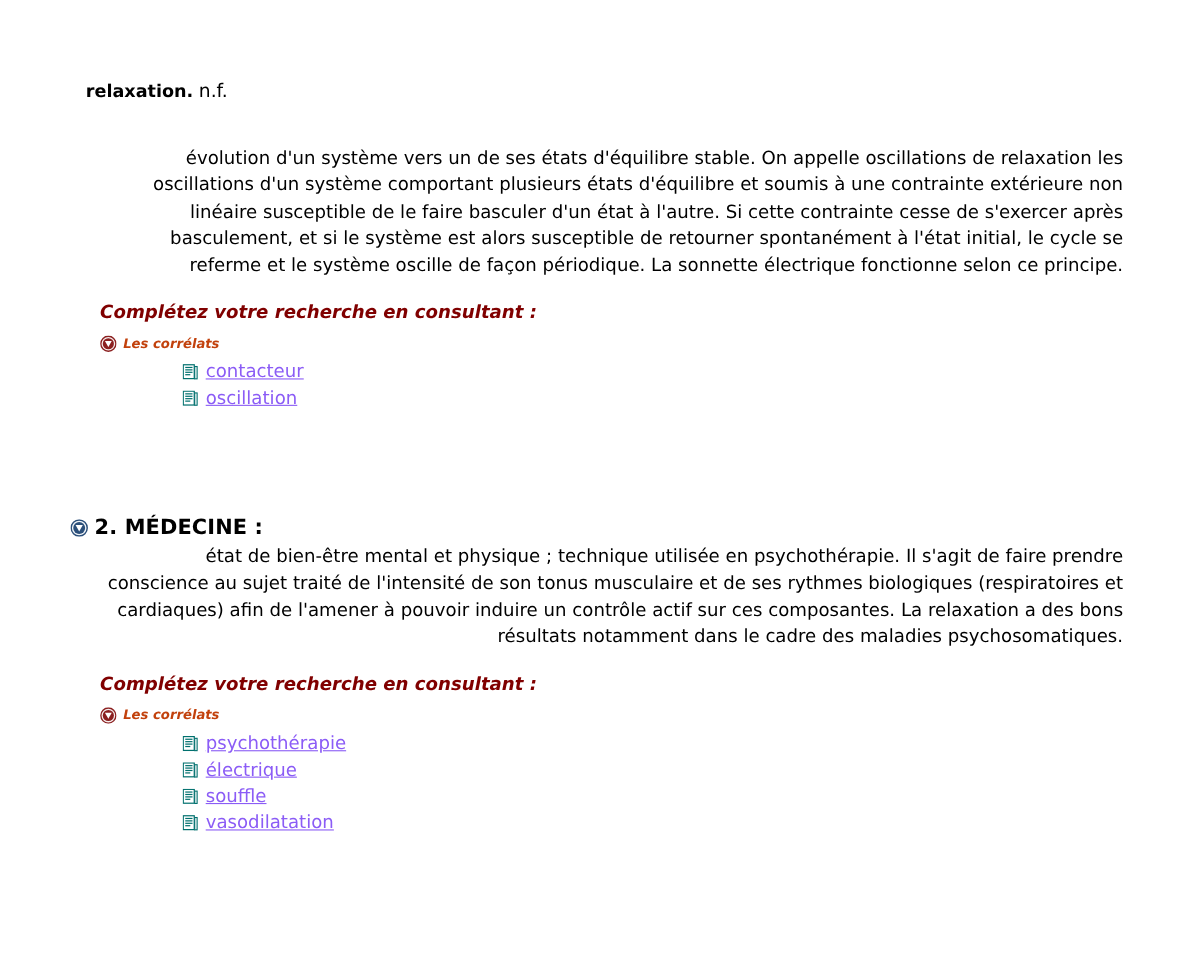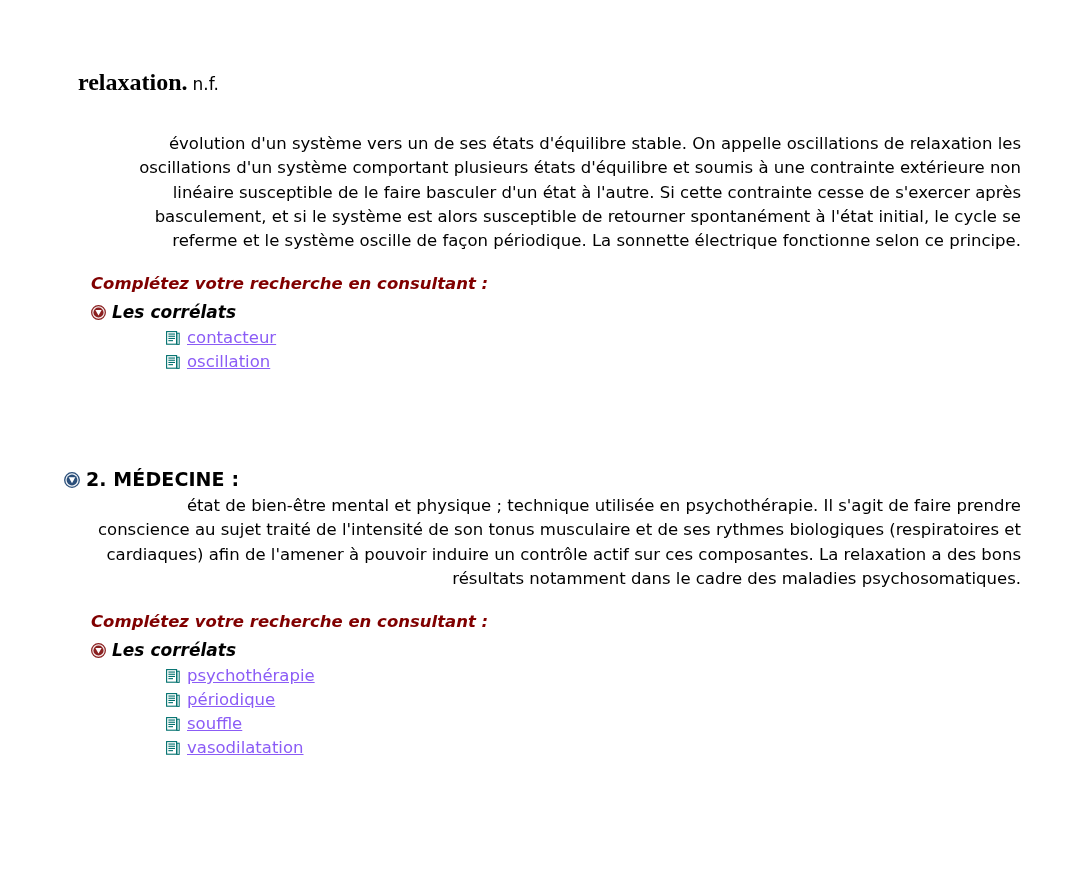--- a/index.html
+++ b/index.html
@@ -26,22 +26,21 @@
   .headword-line {
     position: absolute;
     left: 78px;
     top: 70px;
     font-size: 19px;
     line-height: 24px;
     white-space: nowrap;
   }
   .headword {
     font-weight: bold;
-    font-size: 24px;
-    font-family: Liberation Serif, serif;
+    font-size: 16px;
   }
   .headword-pos {
     font-weight: normal;
     font-size: 17px;
     margin-left: 5px;
   }
 
   
   .sense {
     position: absolute;
@@ -103,24 +102,24 @@
     font-size: 16.5px;
     line-height: 22px;
     margin: 0 0 7px 0;
   }
   .correlats-row {
     display: flex;
     align-items: flex-start;
     margin: 0 0 2px 0;
   }
   .correlats-label {
-    color: #000000;
+    color: #c2410c;
     font-weight: bold;
     font-style: italic;
-    font-size: 17px;
+    font-size: 12px;
     line-height: 20px;
     margin-left: 6px;
   }
 
   
   .link-list {
     list-style: none;
     margin: 5px 0 0 0;
     padding: 0 0 0 75px;
   }
@@ -235,21 +234,21 @@
         </li>
         <li class="link-item">
           <svg class="doc-icon" viewBox="0 0 14 15">
             <rect x="0.6" y="0.6" width="10" height="12.6" fill="#ffffff" stroke="#00706e" stroke-width="1.1"></rect>
             <rect x="2.4" y="2.5" width="6.6" height="1.1" fill="#00706e"></rect>
             <rect x="2.4" y="4.7" width="6.6" height="1.1" fill="#00706e"></rect>
             <rect x="2.4" y="6.9" width="6.6" height="1.1" fill="#00706e"></rect>
             <rect x="2.4" y="9.1" width="4.6" height="1.1" fill="#00706e"></rect>
             <rect x="11" y="2.2" width="2.2" height="11.2" fill="#ffffff" stroke="#00706e" stroke-width="1"></rect>
           </svg>
-          <a class="correlat-link">périodique</a>
+          <a class="correlat-link">électrique</a>
         </li>
         <li class="link-item">
           <svg class="doc-icon" viewBox="0 0 14 15">
             <rect x="0.6" y="0.6" width="10" height="12.6" fill="#ffffff" stroke="#00706e" stroke-width="1.1"></rect>
             <rect x="2.4" y="2.5" width="6.6" height="1.1" fill="#00706e"></rect>
             <rect x="2.4" y="4.7" width="6.6" height="1.1" fill="#00706e"></rect>
             <rect x="2.4" y="6.9" width="6.6" height="1.1" fill="#00706e"></rect>
             <rect x="2.4" y="9.1" width="4.6" height="1.1" fill="#00706e"></rect>
             <rect x="11" y="2.2" width="2.2" height="11.2" fill="#ffffff" stroke="#00706e" stroke-width="1"></rect>
           </svg>

